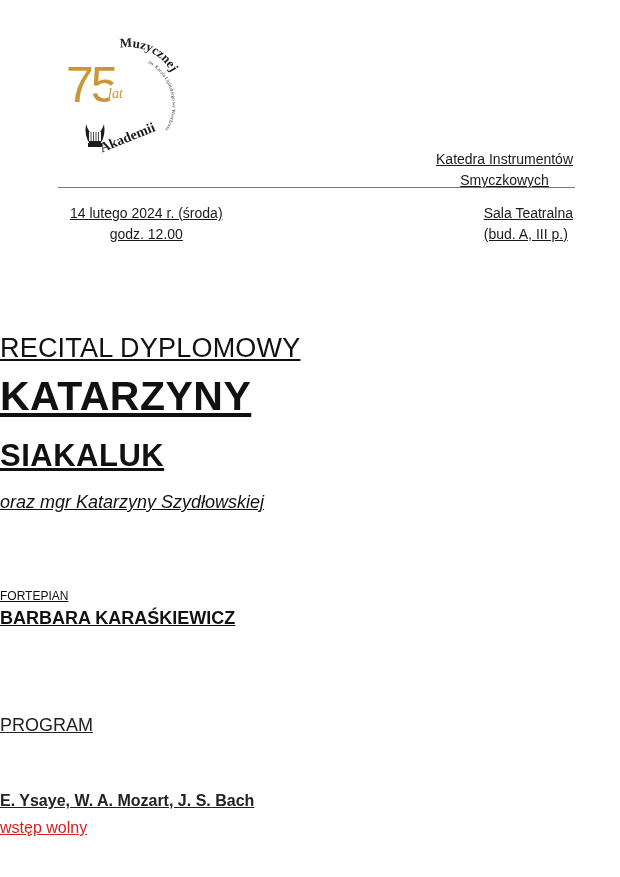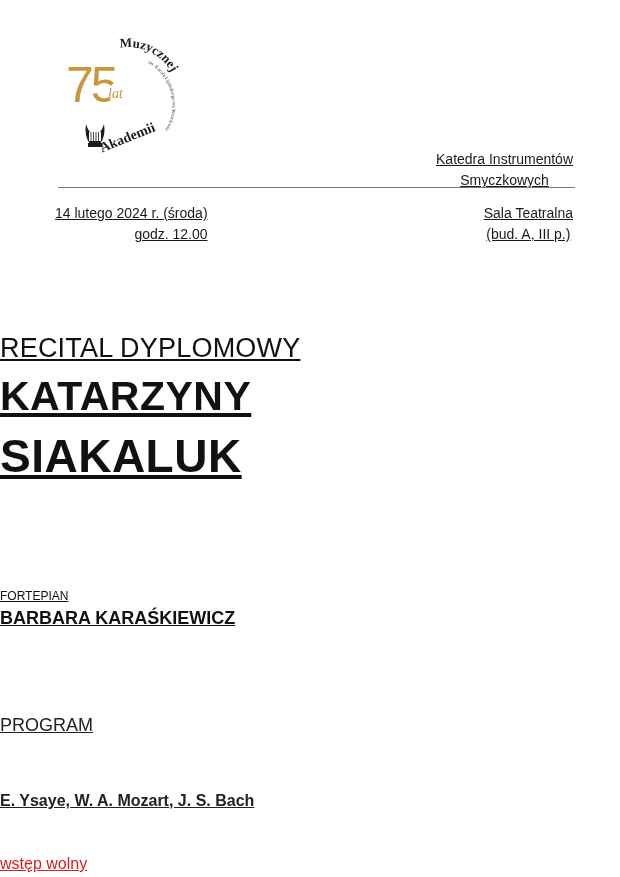--- a/index.html
+++ b/index.html
@@ -6,26 +6,26 @@
     body { width: 620px; height: 877px; position: relative; overflow: hidden; }
     .abs { position: absolute; text-decoration: underline; }
     .calibri { font-family: "Liberation Sans", sans-serif; color: #1a1a1a; font-size: 14px; line-height: 21px; }
     .helv { font-family: "Liberation Sans", sans-serif; color: #111; }
     .center { left: 0; width: 620px; text-align: left; }
 
     #logo { left: 62px; top: 38px; width: 120px; height: 120px; }
 
     #dept { right: 47px; top: 149px; text-align: center; }
     #divider { left: 58px; top: 187px; width: 517px; height: 0; border-top: 1.3px solid #7a7a7a; }
-    #date-block { left: 55px; top: 203px; text-align: right; }
-    #venue-block { right: 47px; top: 203px; text-align: center; }
+    #date-block { left: 70px; top: 203px; text-align: center; }
+    #venue-block { right: 47px; top: 203px; text-align: left; }
 
     #recital-type { top: 332px; font-size: 27px; line-height: 32px; font-weight: normal; letter-spacing: 0.2px; }
     #performer-first { top: 372px; font-size: 41px; line-height: 48px; font-weight: bold; letter-spacing: 0.5px; }
-    #performer-last { top: 432px; font-size: 46px; line-height: 48px; font-weight: bold; letter-spacing: 0.5px; }
+    #performer-last { top: 432px; font-size: 31px; line-height: 48px; font-weight: bold; letter-spacing: 0.5px; }
     #class-info { top: 491px; font-size: 18px; line-height: 22px; font-style: italic; }
     #piano-label { top: 585px; font-size: 12px; line-height: 22px; }
     #pianist { top: 607px; font-size: 18px; line-height: 22px; font-weight: bold; }
     #program-label { top: 714px; font-size: 18px; line-height: 22px; color: #222; }
     #composers { top: 768px; font-size: 16px; line-height: 20px; font-weight: bold; color: #222; margin-top: 23px; }
     #admission { top: 818px; font-size: 16px; line-height: 20px; }
   </style>
 </head>
 <body>
 
@@ -77,21 +77,22 @@
 <div id="venue-block" class="abs calibri">
   <div>Sala Teatralna</div>
   <div>(bud. A, III p.)</div>
 </div>
 
 <div id="recital-type" class="abs helv center">RECITAL DYPLOMOWY</div>
 <div id="performer-first" class="abs helv center">KATARZYNY</div>
 <div id="performer-last" class="abs helv center">SIAKALUK</div>
 
 <div id="class-info" class="abs helv center">
+  <div>oraz mgr Katarzyny Szydłowskiej</div>
 </div>
 
 <div id="piano-label" class="abs helv center">FORTEPIAN</div>
 <div id="pianist" class="abs helv center">BARBARA KARAŚKIEWICZ</div>
 
 <div id="program-label" class="abs helv center">PROGRAM</div>
 <div id="composers" class="abs helv center">E. Ysaye, W. A. Mozart, J. S. Bach</div>
 
-<div id="admission" class="abs helv center" style="color: rgb(212, 32, 32); margin-top: 36px;">wstęp wolny</div>
+<div id="admission" class="abs helv center" style="color: rgb(212, 32, 32);">wstęp wolny</div>
 
 </body></html>

